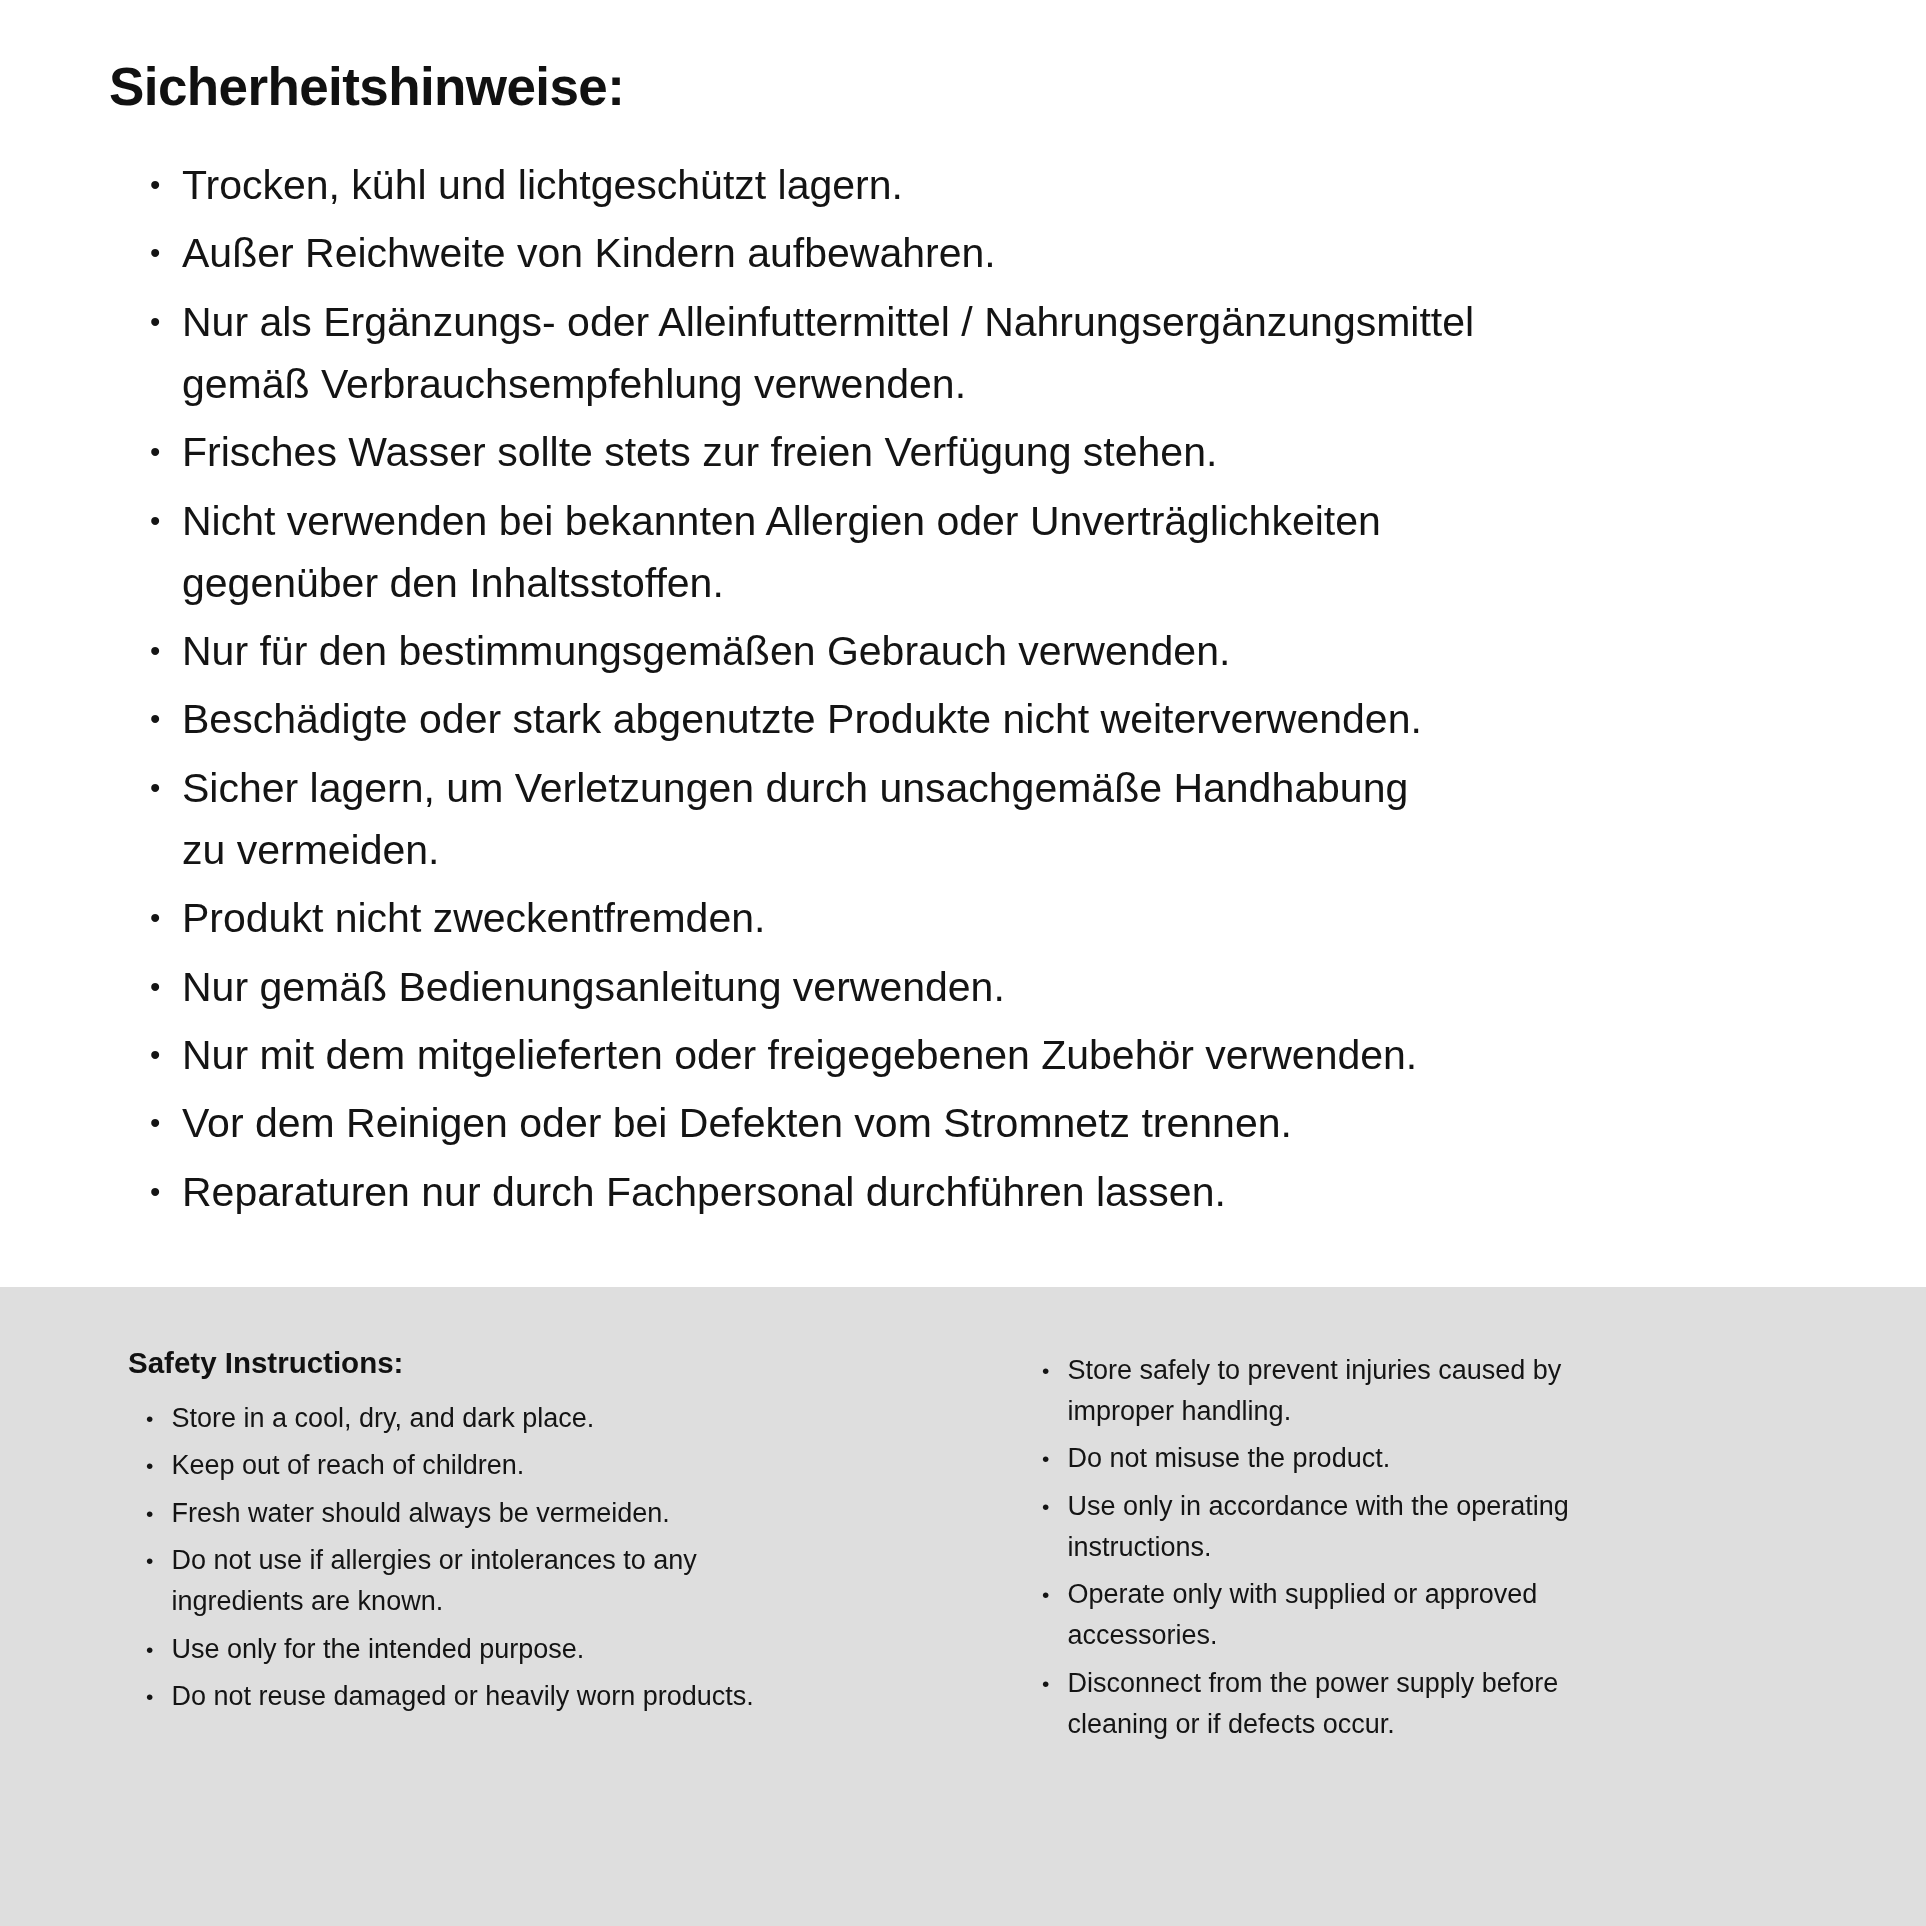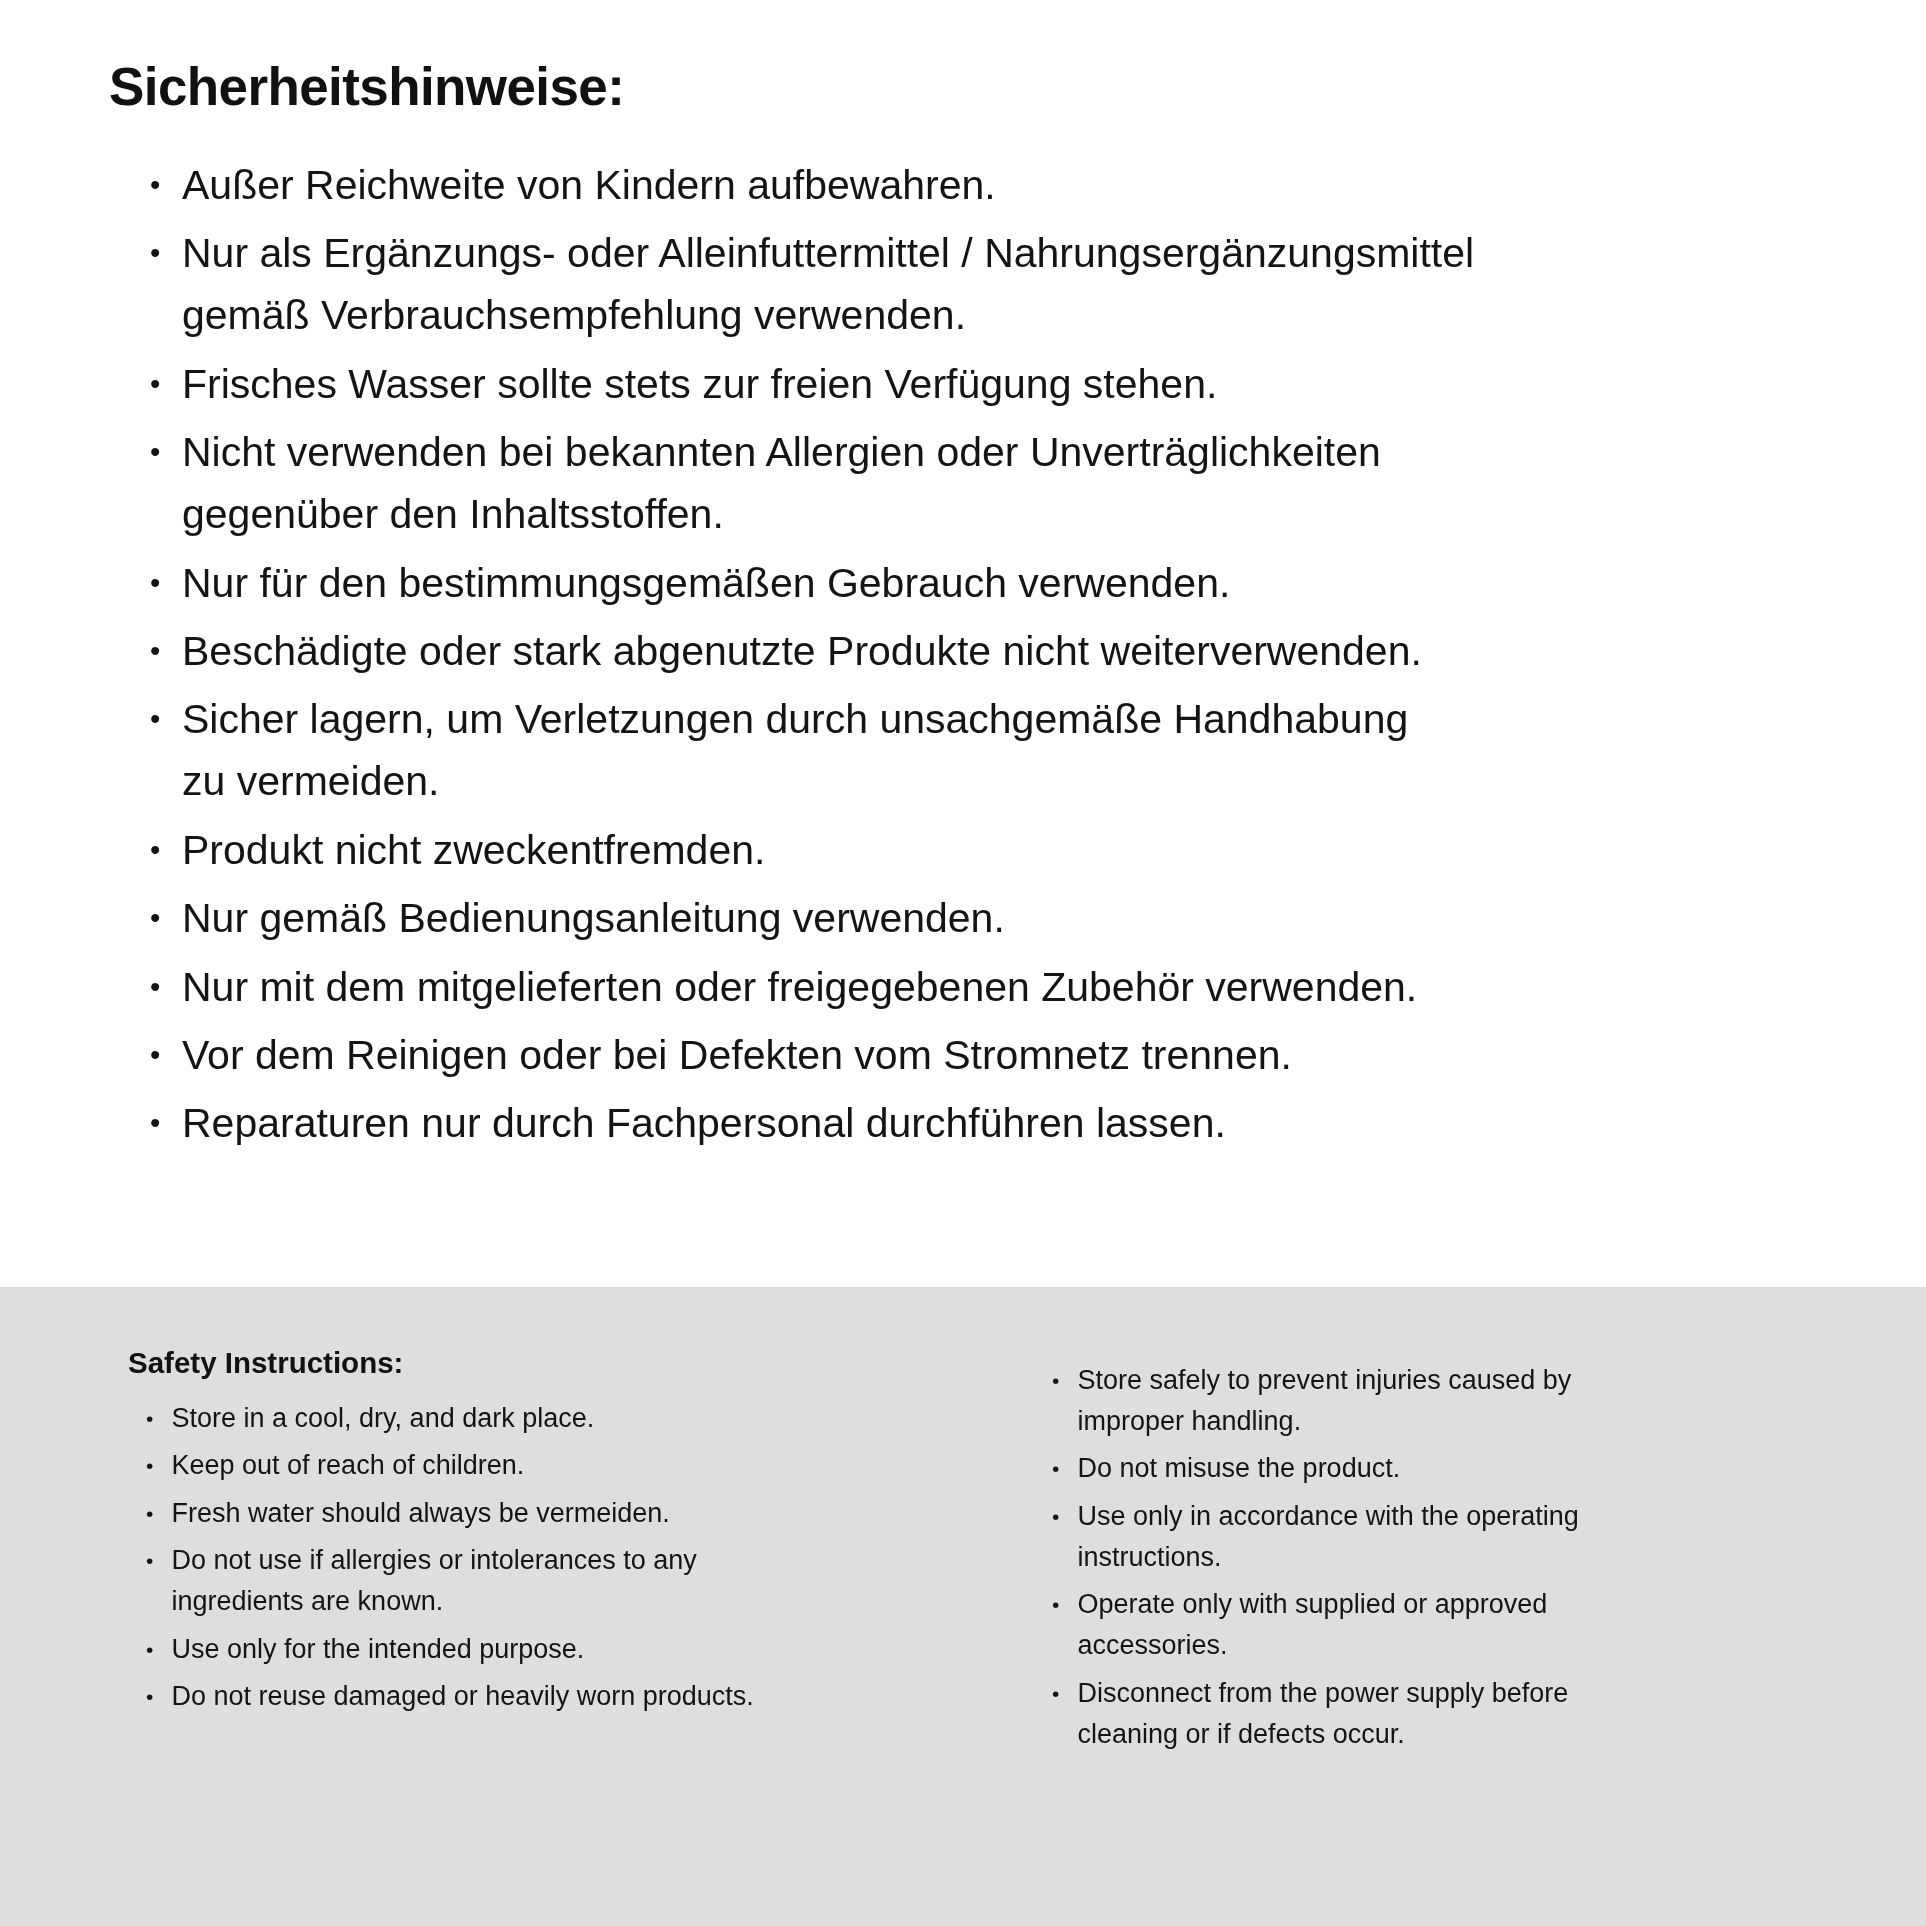--- a/index.html
+++ b/index.html
@@ -59,21 +59,21 @@
   .col-left  { width: 867px; box-sizing: border-box; }
   .col-right { width: 770px; box-sizing: border-box; }
   .title-en {
     font-size: 29.5px;
     font-weight: 700;
     margin: 0 0 18px 0;
     color: #111111;
   }
   .list-en {
     list-style: none;
-    margin: 14px;
+    margin: 4px;
     padding: 0;
     font-size: 27px;
     line-height: 41px;
   }
   .col-left .list-en { margin-left: 14px; }
   .list-en li {
     position: relative;
     padding-left: 29.5px;
     margin-bottom: 6.4px;
     white-space: pre-line;
@@ -85,20 +85,21 @@
     top: 0;
     font-size: 0.78em;
   }
 </style>
 </head>
 <body>
 
 <div class="section-de">
   <h1 class="title-de">Sicherheitshinweise:</h1>
   <ul class="list-de">
+    <li>Trocken, kühl und lichtgeschützt lagern.</li>
     <li>Außer Reichweite von Kindern aufbewahren.</li>
     <li>Nur als Ergänzungs- oder Alleinfuttermittel / Nahrungsergänzungsmittel
 gemäß Verbrauchsempfehlung verwenden.</li>
     <li>Frisches Wasser sollte stets zur freien Verfügung stehen.</li>
     <li>Nicht verwenden bei bekannten Allergien oder Unverträglichkeiten
 gegenüber den Inhaltsstoffen.</li>
     <li>Nur für den bestimmungsgemäßen Gebrauch verwenden.</li>
     <li>Beschädigte oder stark abgenutzte Produkte nicht weiterverwenden.</li>
     <li>Sicher lagern, um Verletzungen durch unsachgemäße Handhabung
 zu vermeiden.</li>

